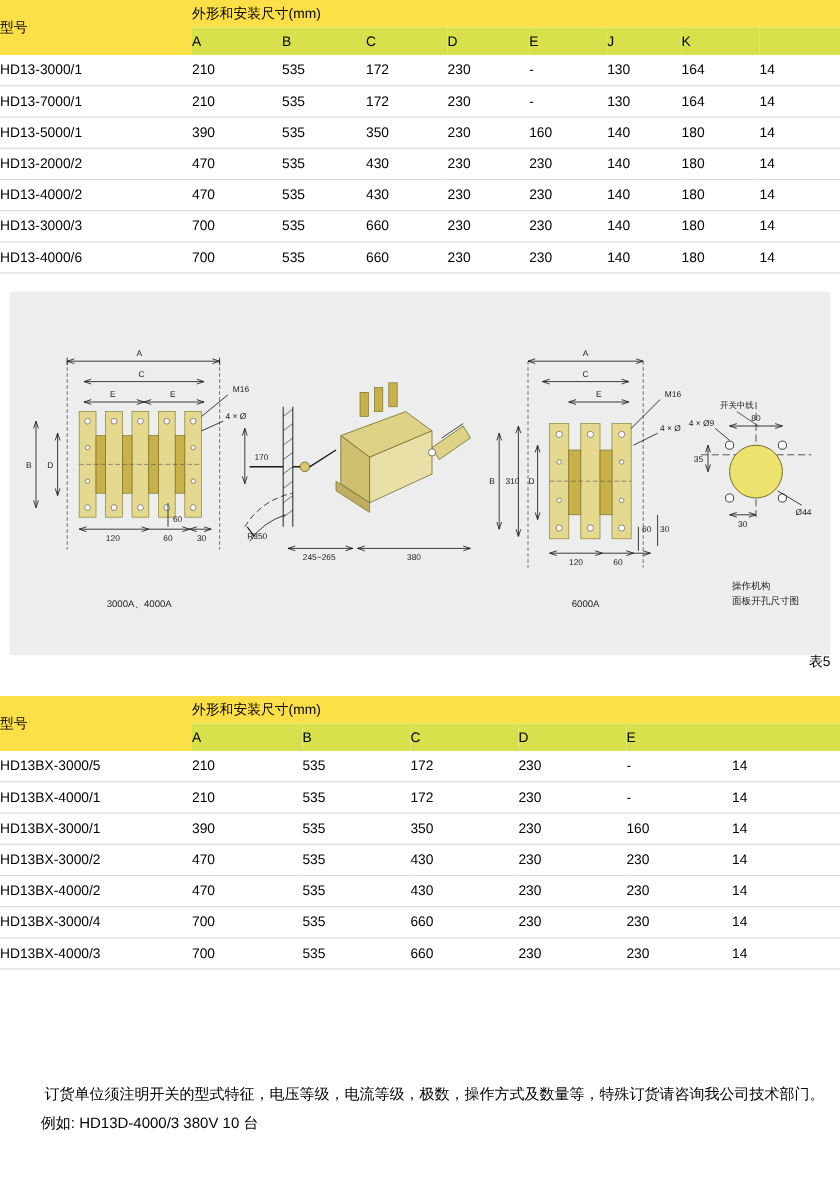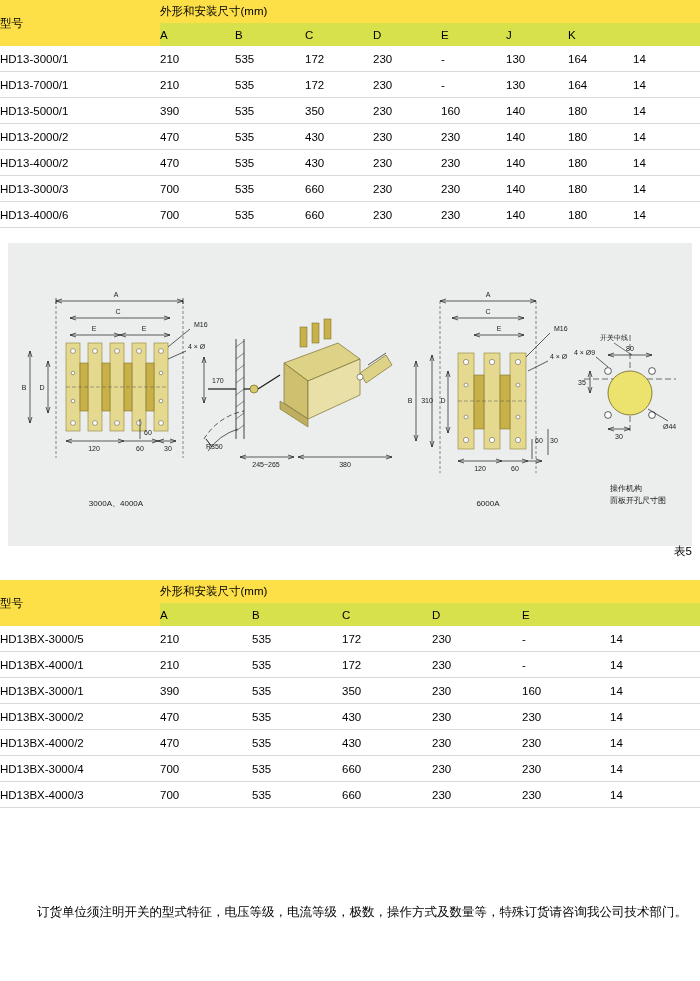--- a/index.html
+++ b/index.html
@@ -656,15 +656,16 @@
           <td class="cell-pad">230</td>
           <td class="cell-pad">230</td>
           <td class="cell-pad">14</td>
         </tr>
       </tbody>
     </table>
   </div>
 
   <div class="notice-body">
     <p class="indent">订货单位须注明开关的型式特征，电压等级，电流等级，极数，操作方式及数量等，特殊订货请咨询我公司技术部门。</p>
+    <p class="example">例如: HD13D-4000/3  380V   10 台</p>
   </div>
 
 </div>
 
 </body></html>

